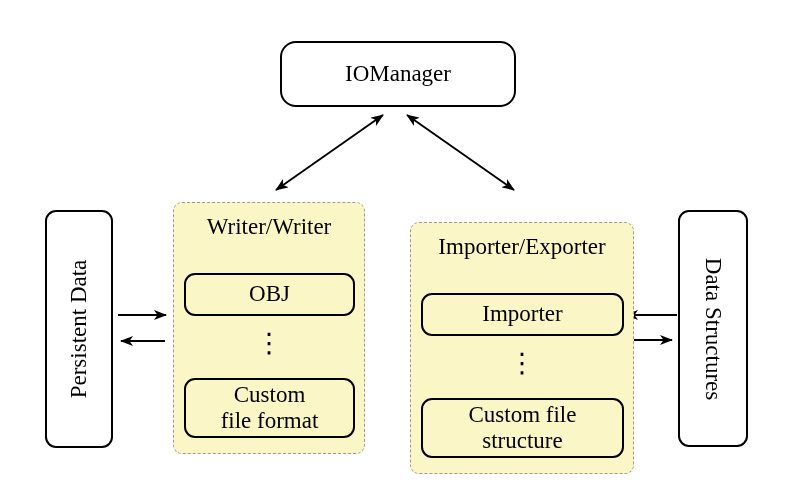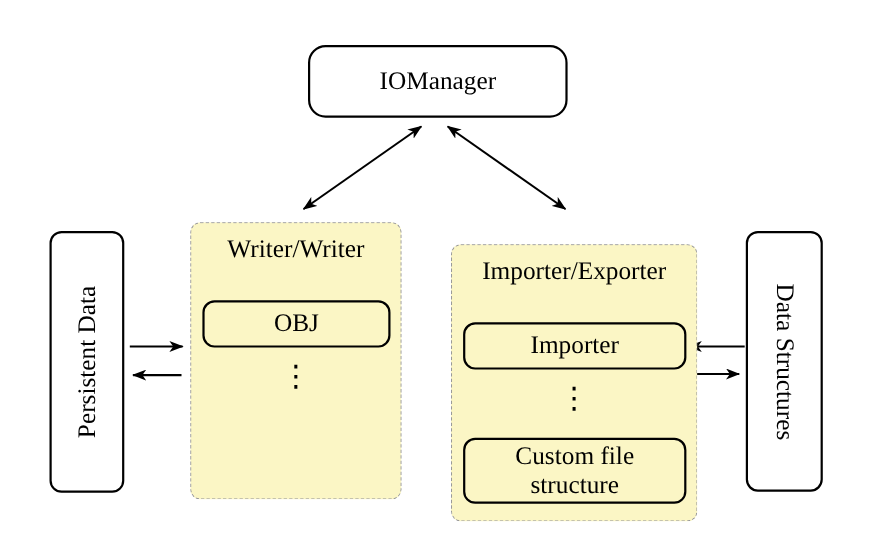--- a/index.html
+++ b/index.html
@@ -98,20 +98,24 @@
   <div class="box" id="datastruct">
     <span class="rot-cw">Data Structures</span>
   </div>
 
   <div class="panel" id="panel-rw">
     <div class="panel-title">Writer/Writer</div>
     <div class="node node-top">
       <span>OBJ</span>
     </div>
     <div class="dots">⋮</div>
+    <div class="node node-bottom">
+      <span>Custom
+file format</span>
+    </div>
   </div>
 
   <div class="panel" id="panel-ie">
     <div class="panel-title">Importer/Exporter</div>
     <div class="node node-top">
       <span>Importer</span>
     </div>
     <div class="dots">⋮</div>
     <div class="node node-bottom">
       <span>Custom file

